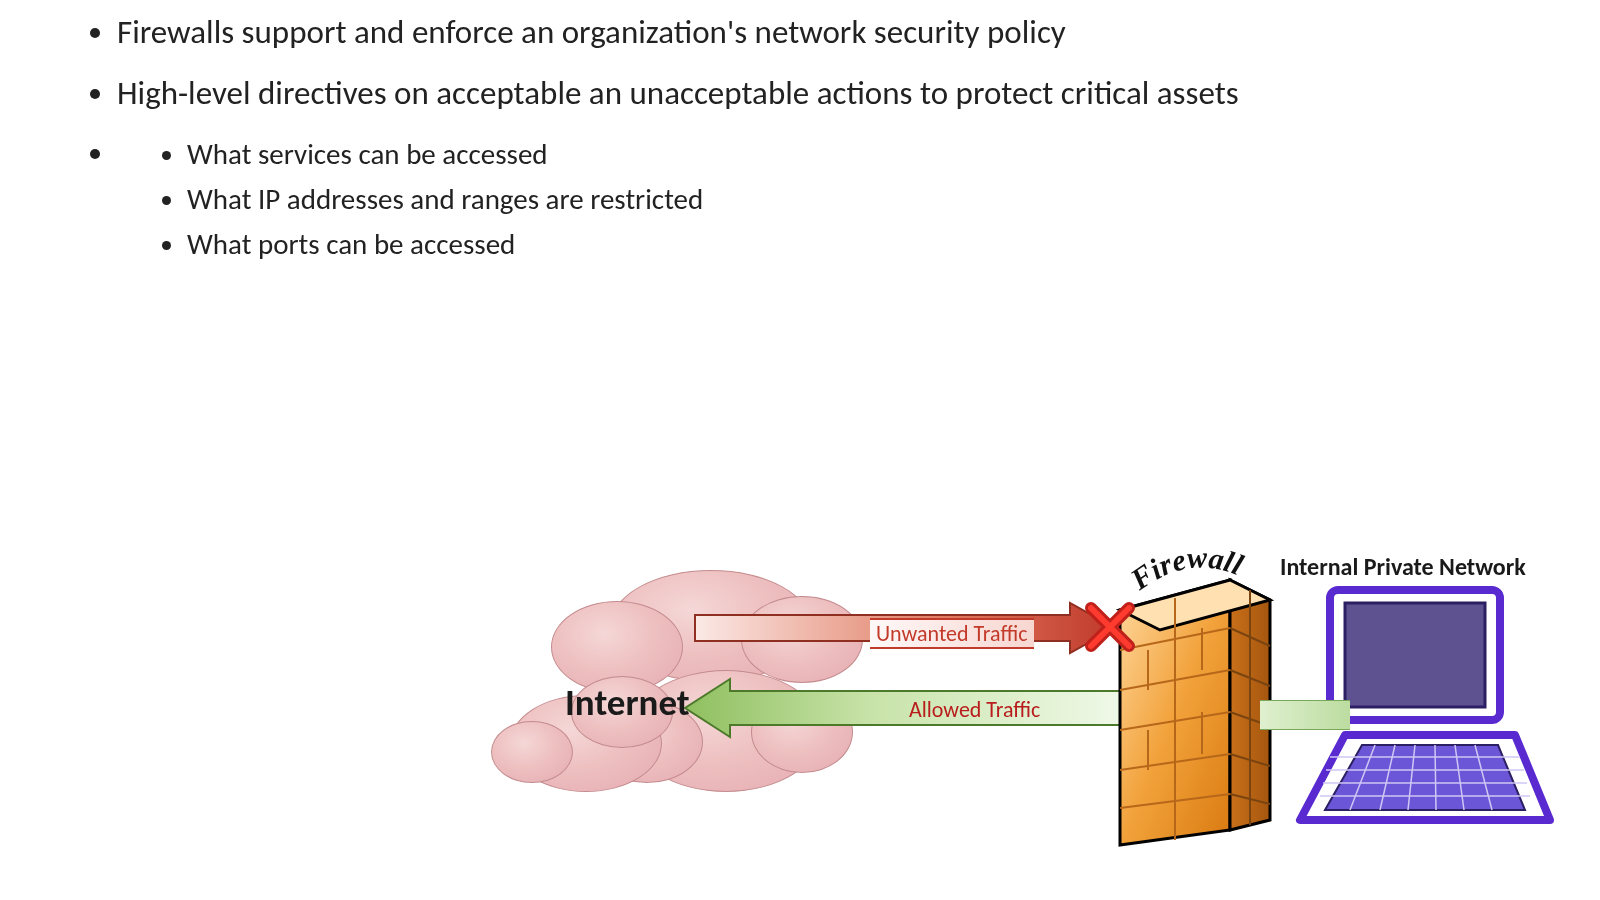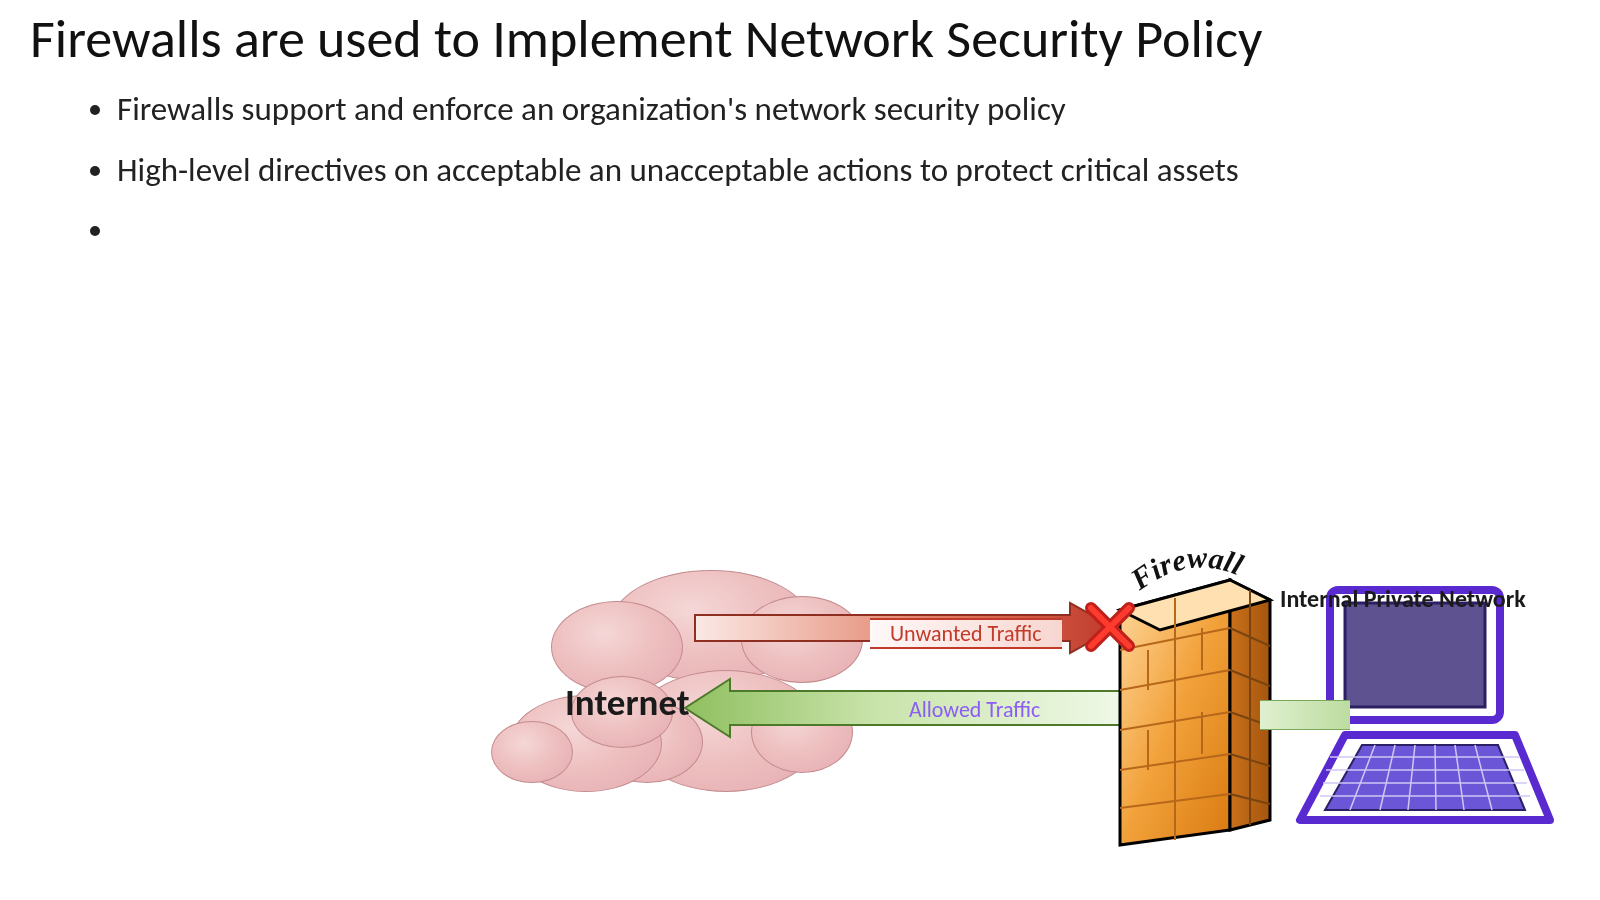--- a/index.html
+++ b/index.html
@@ -110,27 +110,27 @@
     font-size: 22px;
     font-weight: 400;
     background: rgba(255,255,255,0.0);
   }
   .arrow-text.red {
     left: 370px;
     top: 78px;
     color: #c23a2a;
     border-top: 2px solid #c23a2a;
     border-bottom: 2px solid #c23a2a;
-    padding: 0 20px;
+    padding: 0 6px;
     background: linear-gradient(to right, #fff8f8, #f7d6d0);
   }
   .arrow-text.green {
     left: 405px;
     top: 156px;
-    color: #8b5cf6;
+    color: #b91c1c;
     padding: 0 4px;
   }
   .block-x {
     position: absolute;
     left: 585px;
     top: 62px;
     width: 50px;
     height: 50px;
     z-index: 6;
   }
@@ -152,47 +152,50 @@
     width: 270px;
     height: 260px;
   }
   .ipn-label {
     position: absolute;
     left: 780px;
     top: 12px;
     font-weight: 700;
     font-size: 24px;
     white-space: nowrap;
-    margin-top: 32px;
   }
 
   
   .conn {
     position: absolute;
     left: 760px;
     top: 160px;
     width: 90px;
     height: 28px;
     background: linear-gradient(to right, #dff0cf, #bcdca0);
     border-top: 1px solid #7aa85a;
     border-bottom: 1px solid #7aa85a;
     z-index: 1;
   }
 </style>
 </head>
 <body>
 
 <div class="slide">
 
-  <h1 class="title">Firewalls are used to Implement Network Security Policy</h1>
 
   <ul class="main">
     <li>Firewalls support and enforce an organization's network security policy</li>
     <li>High-level directives on acceptable an unacceptable actions to protect critical assets</li>
     <li>
+      <ul class="sub">
+        <li>What services can be accessed</li>
+        <li>What IP addresses and ranges are restricted</li>
+        <li>What ports can be accessed</li>
+      </ul>
     </li>
   </ul>
 
   <div class="diagram">
 
     <div class="cloud-group">
       <div class="cloud c1"></div>
       <div class="cloud c3"></div>
       <div class="cloud c2"></div>
       <div class="cloud-label">Internet</div>

